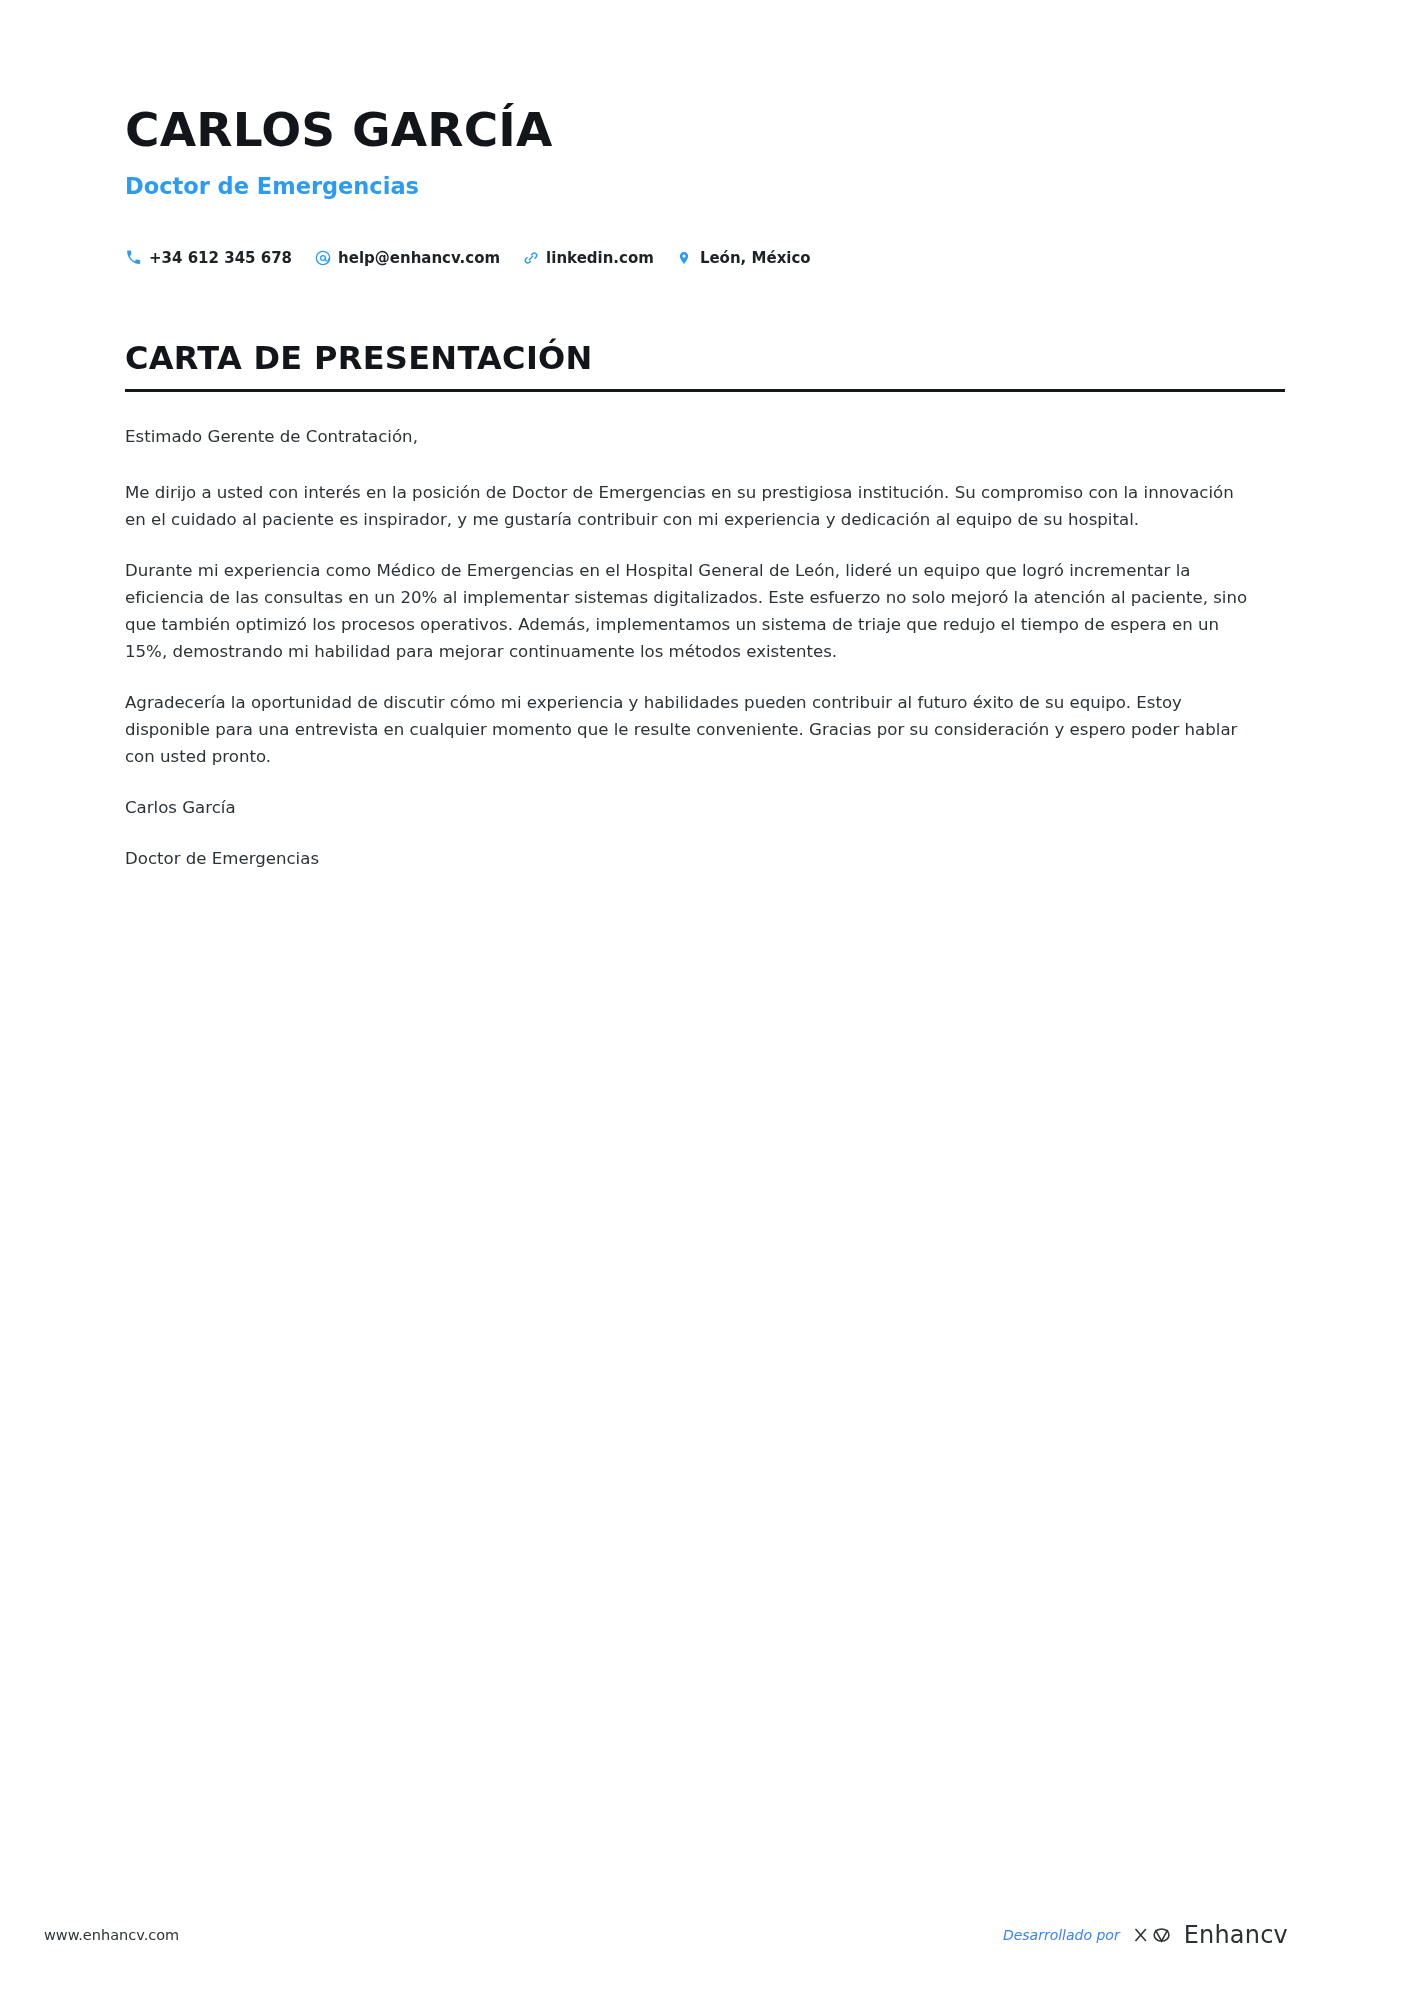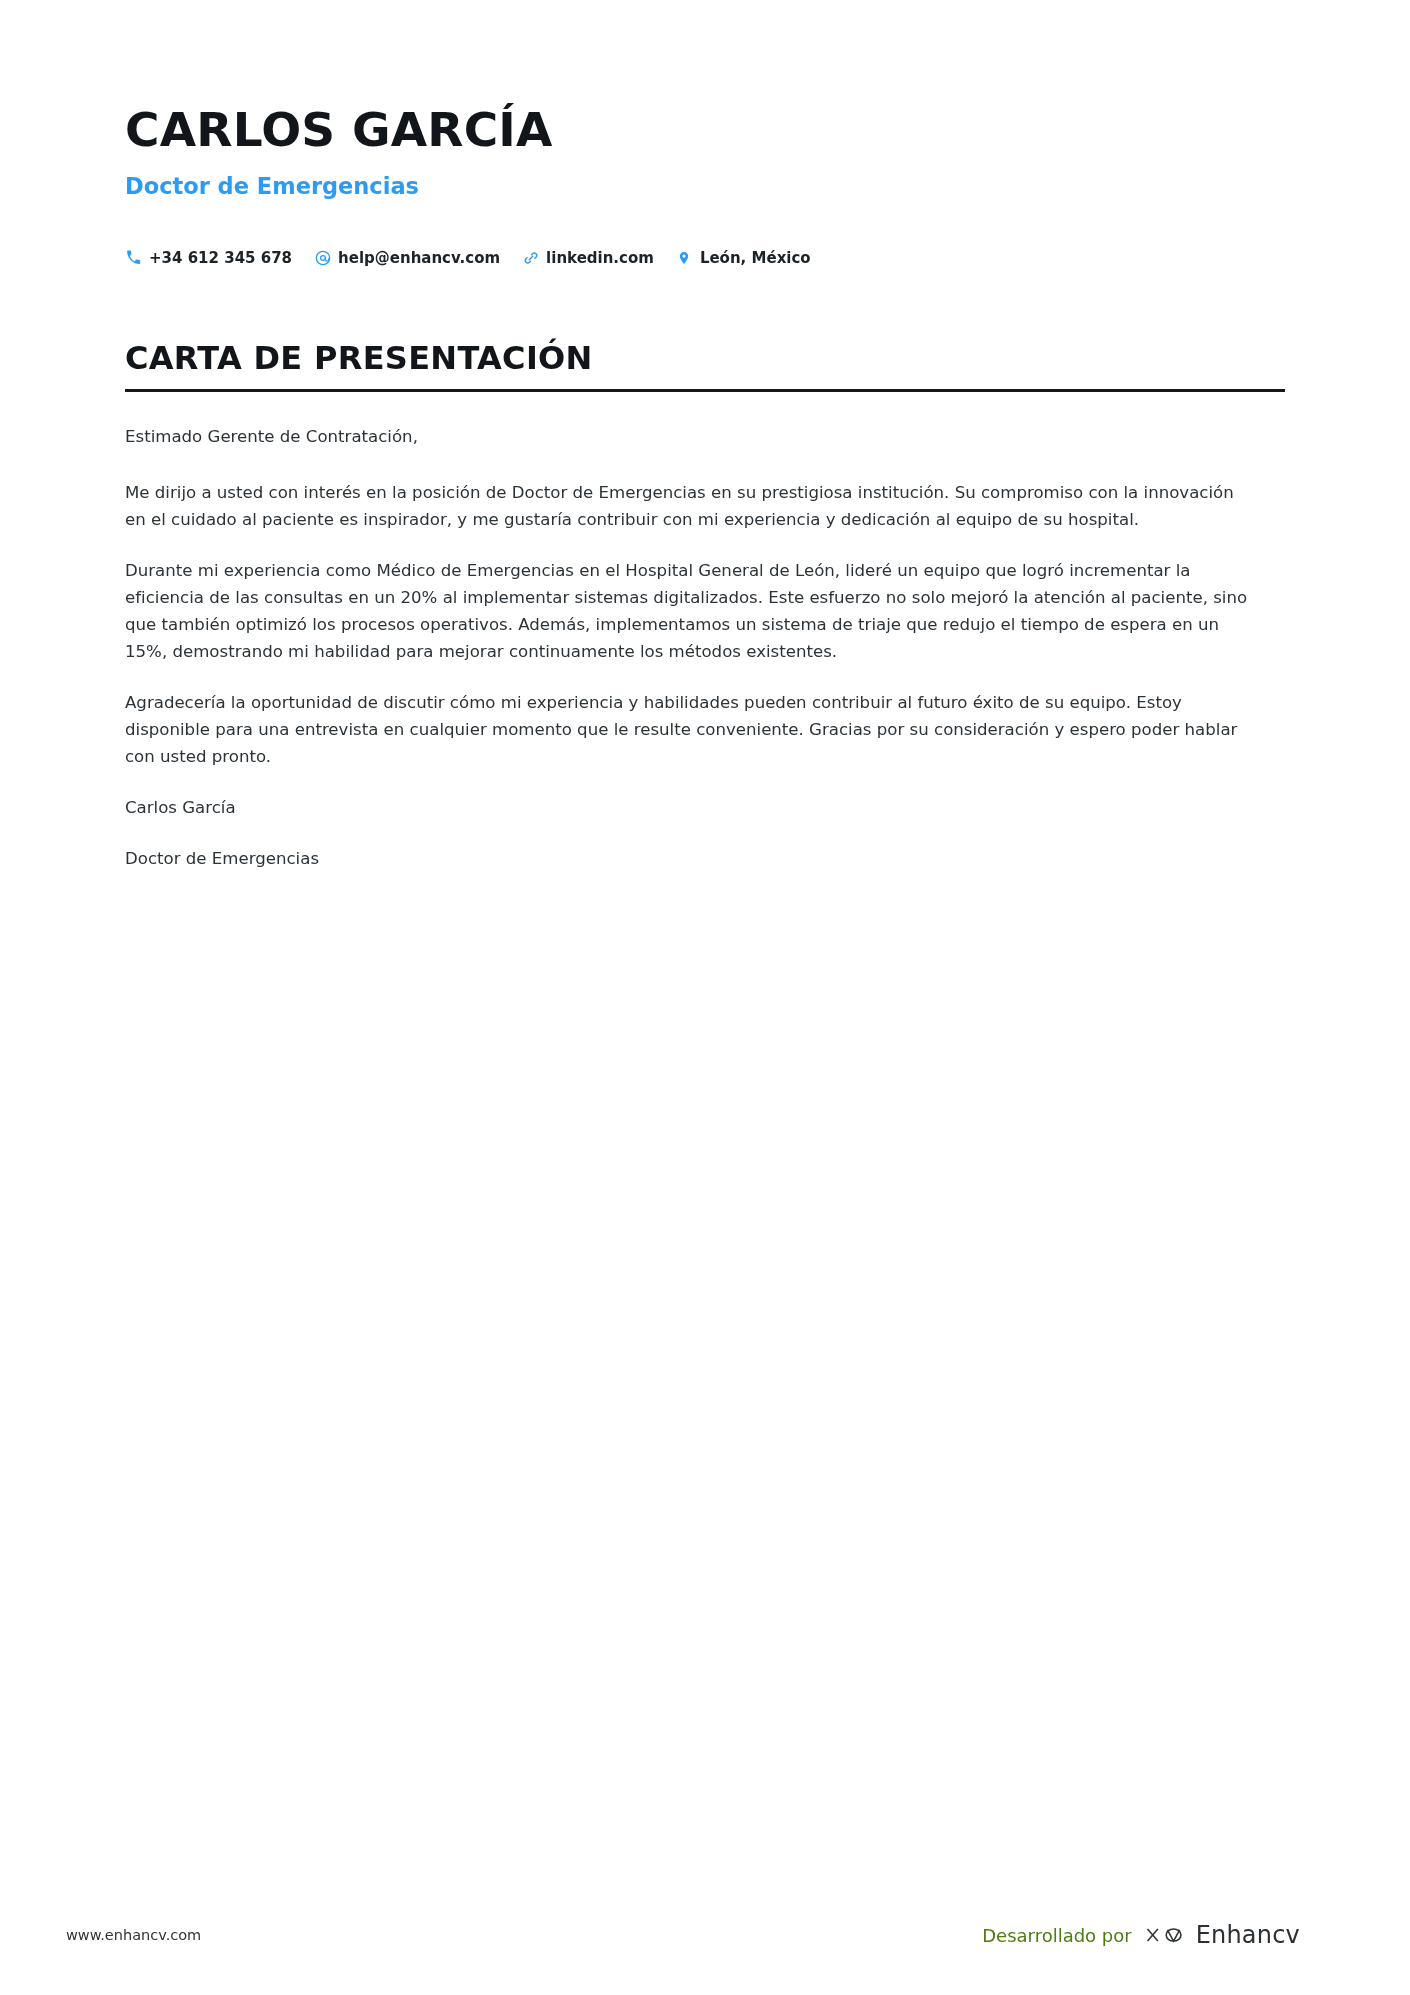--- a/index.html
+++ b/index.html
@@ -103,41 +103,42 @@
     max-width: 1128px;
     font-weight: 400;
   }
   .letter p.tight { margin-bottom: 29px; }
   .letter p:last-child { margin-bottom: 0; }
 
   
   .footer {
     position: absolute;
     left: 0;
-    right: 0;
+    right: 12px;
     bottom: 0;
     height: 120px;
-    padding: 0 110px 0 66px;
+    padding: 0 110px 0 44px;
     display: flex;
     align-items: center;
     justify-content: space-between;
     box-sizing: border-box;
   }
   .footer-url {
     font-size: 14.5px;
     color: #2f3438;
   }
   .footer-brand {
     display: flex;
     align-items: center;
     gap: 12px;
   }
   .footer-brand .madeby {
-    font-size: 18px;
-    color: #4d7c0f;
+    font-size: 14px;
+    color: #3b82f6;
+    font-style: italic;
   }
   .footer-brand .logo-mark {
     display: inline-flex;
     align-items: center;
     color: #2f3438;
   }
   .footer-brand .logo-word {
     font-size: 24px;
     color: #2b3034;
     letter-spacing: 0.2px;

